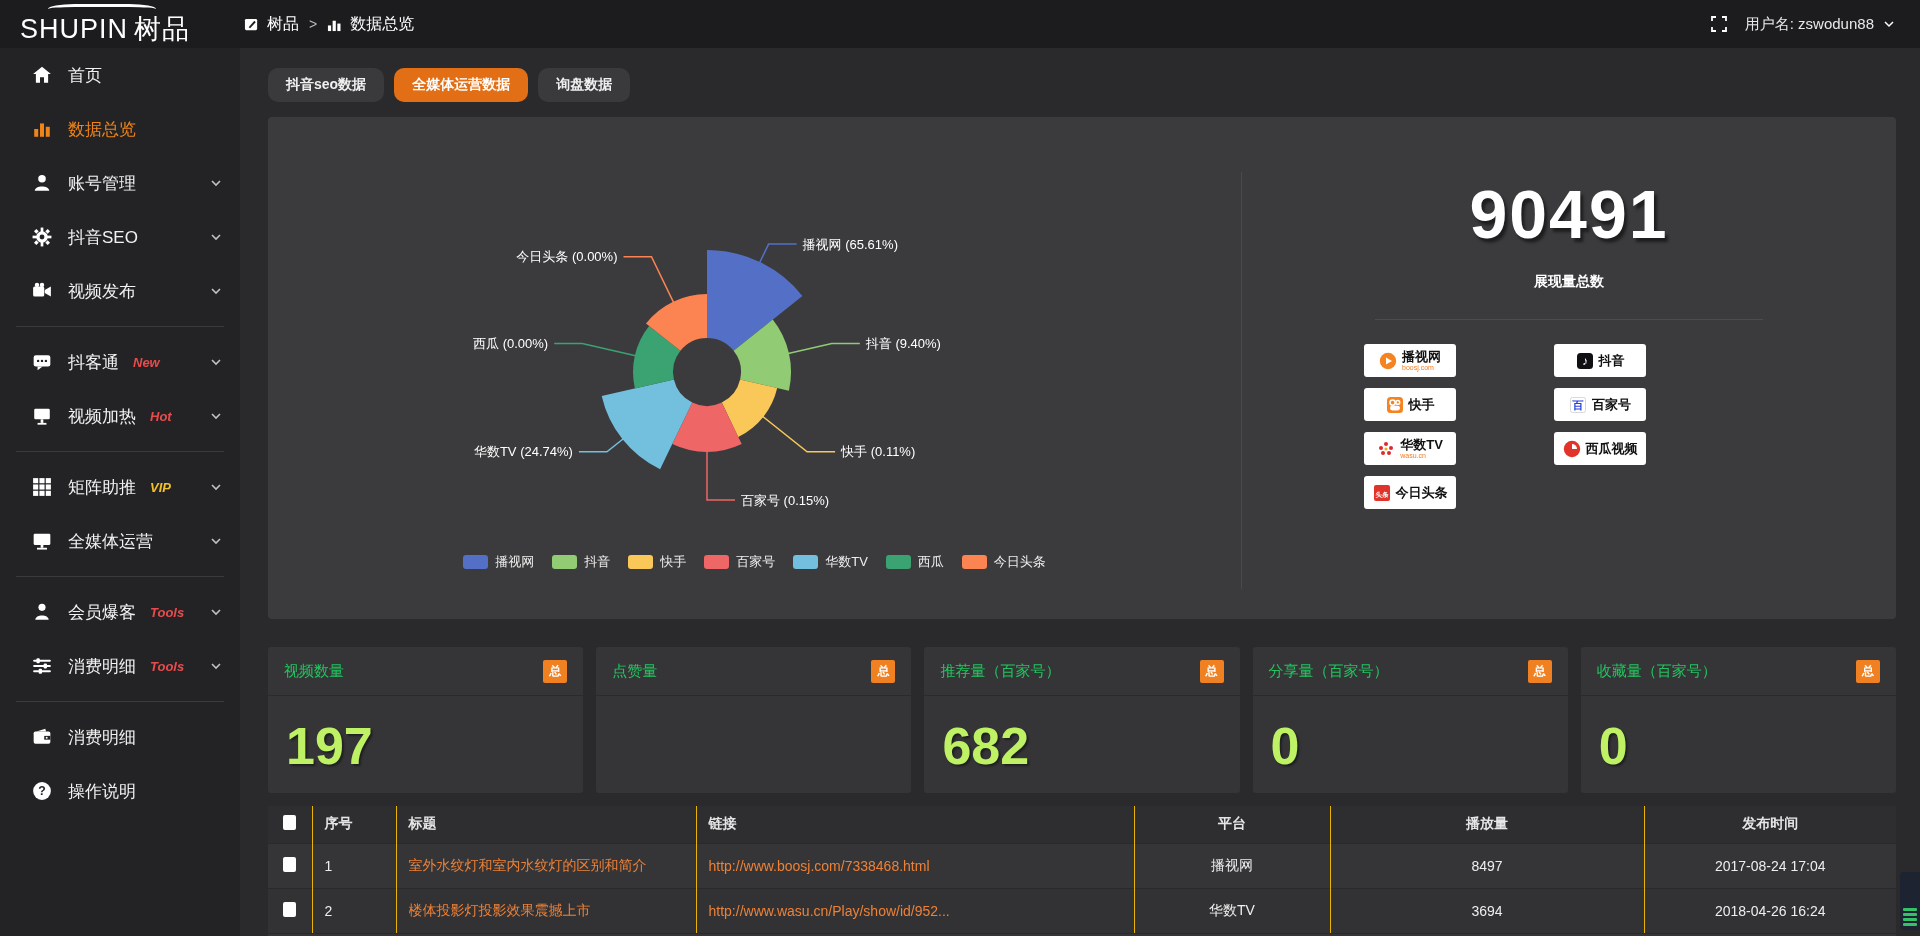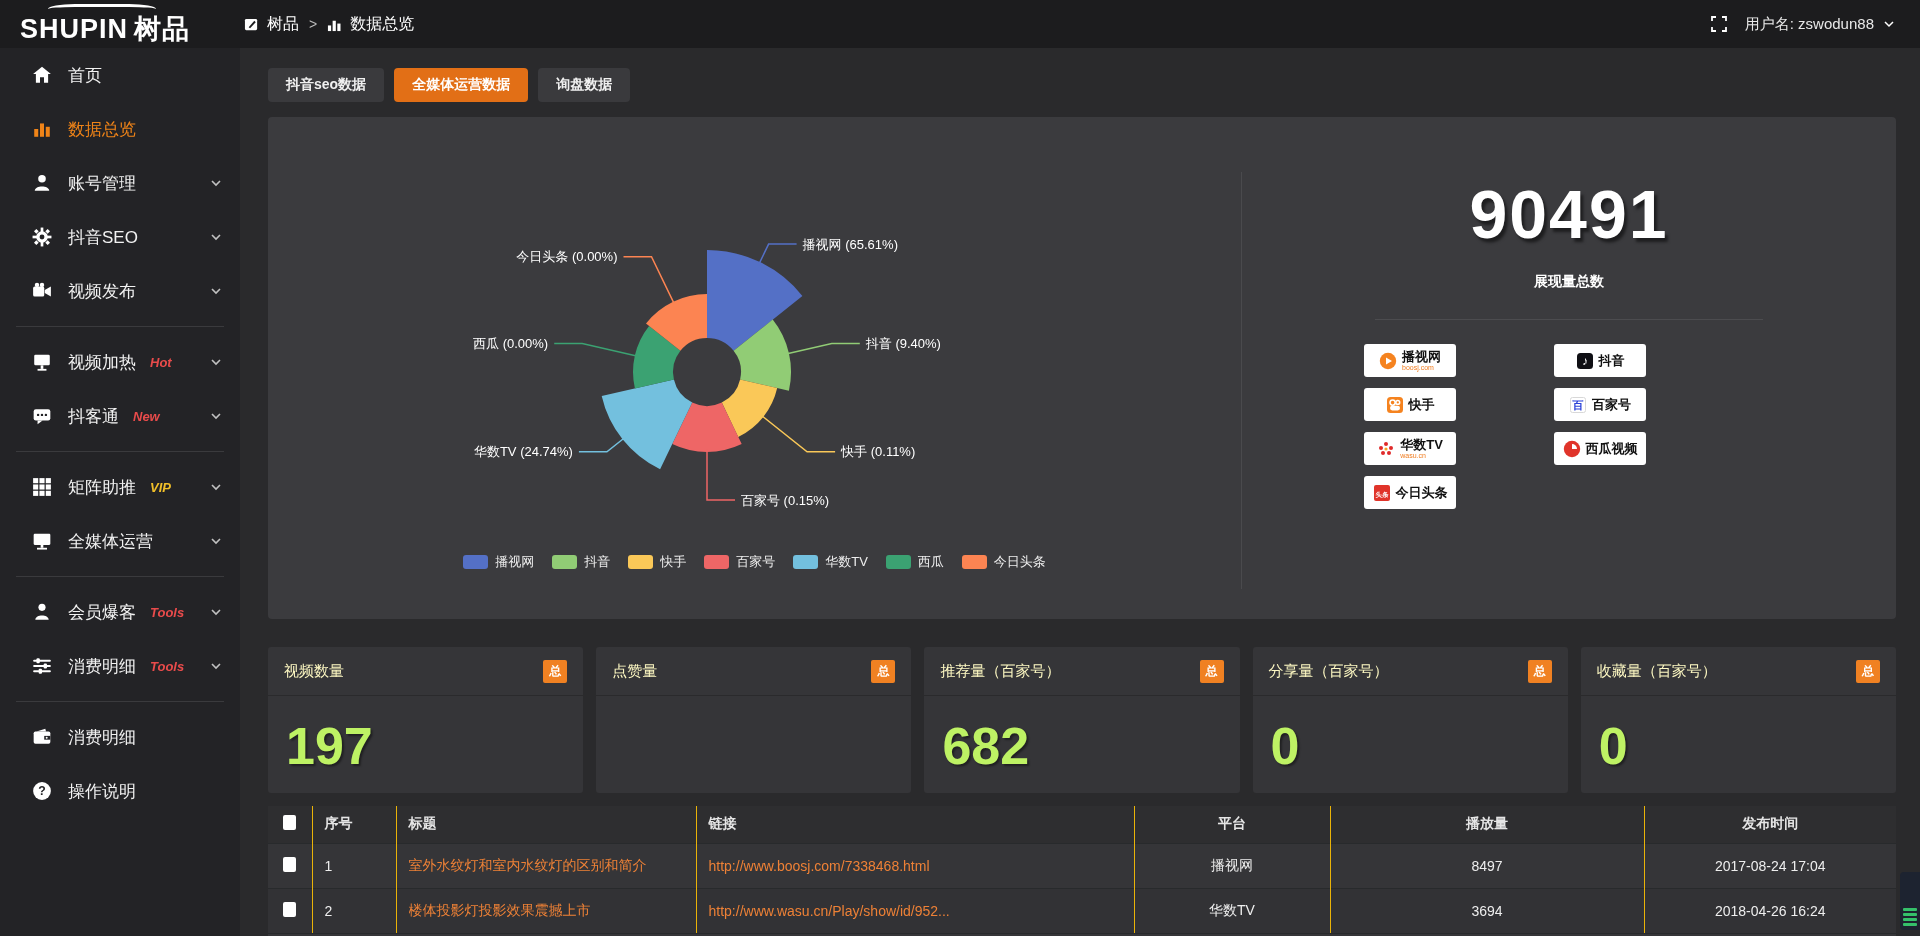--- a/index.html
+++ b/index.html
@@ -4,21 +4,21 @@
 <style>
   * { margin:0; padding:0; box-sizing:border-box; }
   html,body { width:1920px; height:936px; overflow:hidden; background:#2a2a2c;
     font-family:"Liberation Sans","DejaVu Sans",sans-serif; color:#e8e8e8; }
 
   
   .topbar { position:fixed; top:0; left:0; width:1920px; height:48px; background:#1c1c1e;
     display:flex; align-items:center; z-index:20; }
   .logo { width:240px; padding-left:20px; display:flex; flex-direction:column; align-items:flex-start; }
   .logo-arc { width:108px; height:10px; border-top:3px solid #fff; border-radius:50%/100% ; margin-left:28px; }
-  .logo-text { font-size:27px; font-weight:bold; letter-spacing:1px; color:#fff; line-height:30px; }
+  .logo-text { font-size:27px; font-weight:normal; letter-spacing:1px; color:#fff; line-height:30px; }
   .logo-text .cn { margin-left:6px; }
   .breadcrumb { display:flex; align-items:center; gap:8px; font-size:16px; color:#fff; margin-left:4px; }
   .bc-ico { display:inline-flex; width:15px; height:15px; }
   .bc-sep { color:#bbb; font-size:14px; margin:0 2px; }
   .topbar-right { margin-left:auto; display:flex; align-items:center; gap:18px; padding-right:26px; font-size:15px; }
   .fs-ico { width:16px; height:16px; display:inline-flex; cursor:pointer; }
   .chev-down { width:10px; height:10px; display:inline-flex; margin-left:-8px; }
 
   
   .sidebar { position:fixed; top:48px; left:0; width:240px; height:888px; background:#232326; overflow:hidden; }
@@ -28,21 +28,21 @@
   .side-item.active .lbl { color:#f08418; }
   .side-badge { font-size:13px; font-weight:bold; font-style:italic; margin-left:14px; }
   .side-item .arrow { margin-left:auto; width:12px; height:12px; display:inline-flex; opacity:.85; }
   .side-div { height:1px; background:#3a3a3d; margin:8px 16px; }
 
   
   .main { position:fixed; left:240px; top:48px; width:1680px; height:888px; padding:20px 24px 0 28px; }
 
   .tabs { display:flex; gap:10px; }
   .tab { height:34px; padding:0 18px; display:flex; align-items:center; font-size:14px; font-weight:bold;
-    background:#3a3a3d; color:#f0f0f0; border-radius:4px; cursor:pointer; }
+    background:#3a3a3d; color:#f0f0f0; border-radius:10px; cursor:pointer; }
   .tab.active { background:#e26f16; color:#fff; }
 
   
   .panel { margin-top:15px; height:502px; background:#3b3b3e; border-radius:4px; display:flex; }
   .panel-left { width:973px; position:relative; }
   .panel-div { width:1px; background:#4a4a4d; margin:55px 0 30px 0; }
   .panel-right { flex:1; padding-top:58px; }
   .legend { position:absolute; bottom:48px; left:0; width:100%; display:flex; justify-content:center; gap:18px; }
   .lg-item { display:flex; align-items:center; gap:7px; font-size:13px; color:#eee; cursor:pointer; }
   .lg-sw { width:25px; height:14px; border-radius:3px; }
@@ -58,21 +58,21 @@
   .plat-badge .pb-ic { width:18px; height:18px; display:inline-flex; flex:0 0 auto; }
   .pb-col { display:flex; flex-direction:column; line-height:1; }
   .pb-name { font-size:13px; font-weight:bold; color:#111; }
   .pb-sub { font-size:7px; color:#f07c1f; margin-top:1px; }
 
   
   .cards { margin-top:28px; display:grid; grid-template-columns:repeat(5,1fr); gap:13px; }
   .card { height:146px; background:#353538; border-radius:3px; }
   .card-head { display:flex; align-items:center; justify-content:space-between;
     padding:13px 16px 12px 16px; border-bottom:1px solid #2a2a2c; }
-  .card-title { font-size:15px; color:#fef9c3; }
+  .card-title { font-size:15px; color:#22c55e; }
   .card-badge { background:#f08122; color:#fff; font-size:12px; font-weight:bold;
     padding:3px 6px; border-radius:2px; cursor:pointer; }
   .card-value { padding:20px 18px 0 18px; font-size:52px; font-weight:bold; color:#bef264;
     text-shadow:2px 2px 2px rgba(0,0,0,.4); }
 
   
   .tablewrap { margin-top:13px; background:#333335; }
   table { width:100%; border-collapse:collapse; table-layout:fixed; }
   th { background:#2e2e30; font-size:14px; font-weight:bold; color:#e5e5e5; height:37px; }
   td { height:45px; font-size:14px; color:#eee; }
@@ -209,46 +209,46 @@
       <span class="lbl">视频发布</span>
       <span class="arrow">
         <svg viewBox="0 0 12 12" width="12" height="12" fill="none" stroke="#ddd" stroke-width="1.6">
           <path d="M2 4 L6 8 L10 4"></path>
         </svg>
       </span>
     </div>
     <div class="side-div"></div>
     <div class="side-item">
       <span class="ic">
-        <svg viewBox="0 0 18 18" width="20" height="20" fill="#fff">
-          <rect x="2" y="2.5" width="14" height="9.5" rx="1.2"></rect>
-          <rect x="7.8" y="12" width="2.4" height="3.2"></rect>
-          <rect x="5" y="15.2" width="8" height="1.6"></rect>
-        </svg>
-      </span>
-      <span class="lbl">视频加热</span>
-      <span class="side-badge" style="color:#e84b4b">Hot</span>
-      <span class="arrow">
-        <svg viewBox="0 0 12 12" width="12" height="12" fill="none" stroke="#ddd" stroke-width="1.6">
-          <path d="M2 4 L6 8 L10 4"></path>
-        </svg>
-      </span>
-    </div>
-    <div class="side-item">
-      <span class="ic">
         <svg viewBox="0 0 18 18" width="20" height="20">
           <rect x="1.5" y="3" width="15" height="10" rx="2" fill="#fff"></rect>
           <path d="M5 13 L5 16.5 L9.5 13 Z" fill="#fff"></path>
           <circle cx="5.5" cy="8" r="1.1" fill="#232326"></circle>
           <circle cx="9" cy="8" r="1.1" fill="#232326"></circle>
           <circle cx="12.5" cy="8" r="1.1" fill="#232326"></circle>
         </svg>
       </span>
       <span class="lbl">抖客通</span>
       <span class="side-badge" style="color:#e84b4b">New</span>
+      <span class="arrow">
+        <svg viewBox="0 0 12 12" width="12" height="12" fill="none" stroke="#ddd" stroke-width="1.6">
+          <path d="M2 4 L6 8 L10 4"></path>
+        </svg>
+      </span>
+    </div>
+    <div class="side-item">
+      <span class="ic">
+        <svg viewBox="0 0 18 18" width="20" height="20" fill="#fff">
+          <rect x="2" y="2.5" width="14" height="9.5" rx="1.2"></rect>
+          <rect x="7.8" y="12" width="2.4" height="3.2"></rect>
+          <rect x="5" y="15.2" width="8" height="1.6"></rect>
+        </svg>
+      </span>
+      <span class="lbl">视频加热</span>
+      <span class="side-badge" style="color:#e84b4b">Hot</span>
       <span class="arrow">
         <svg viewBox="0 0 12 12" width="12" height="12" fill="none" stroke="#ddd" stroke-width="1.6">
           <path d="M2 4 L6 8 L10 4"></path>
         </svg>
       </span>
     </div>
     <div class="side-div"></div>
     <div class="side-item">
       <span class="ic">
         <svg viewBox="0 0 18 18" width="20" height="20" fill="#fff">

